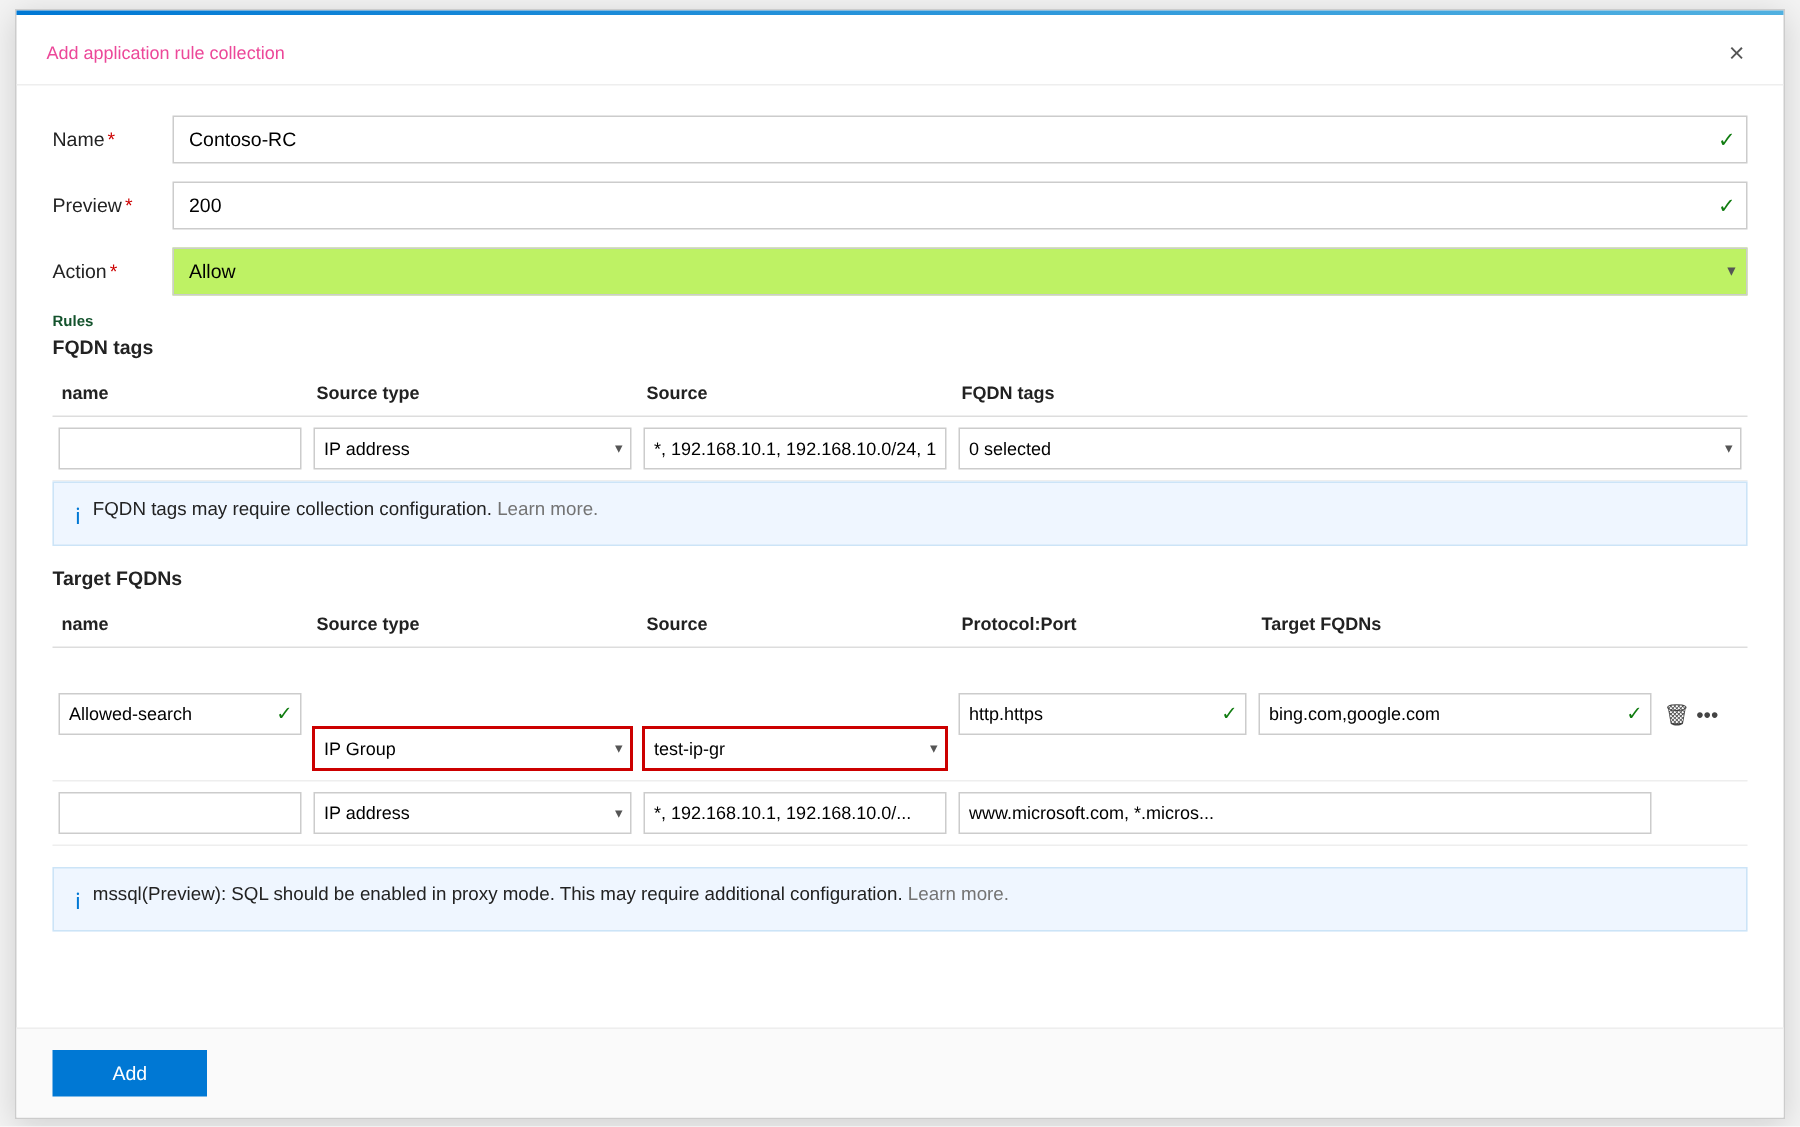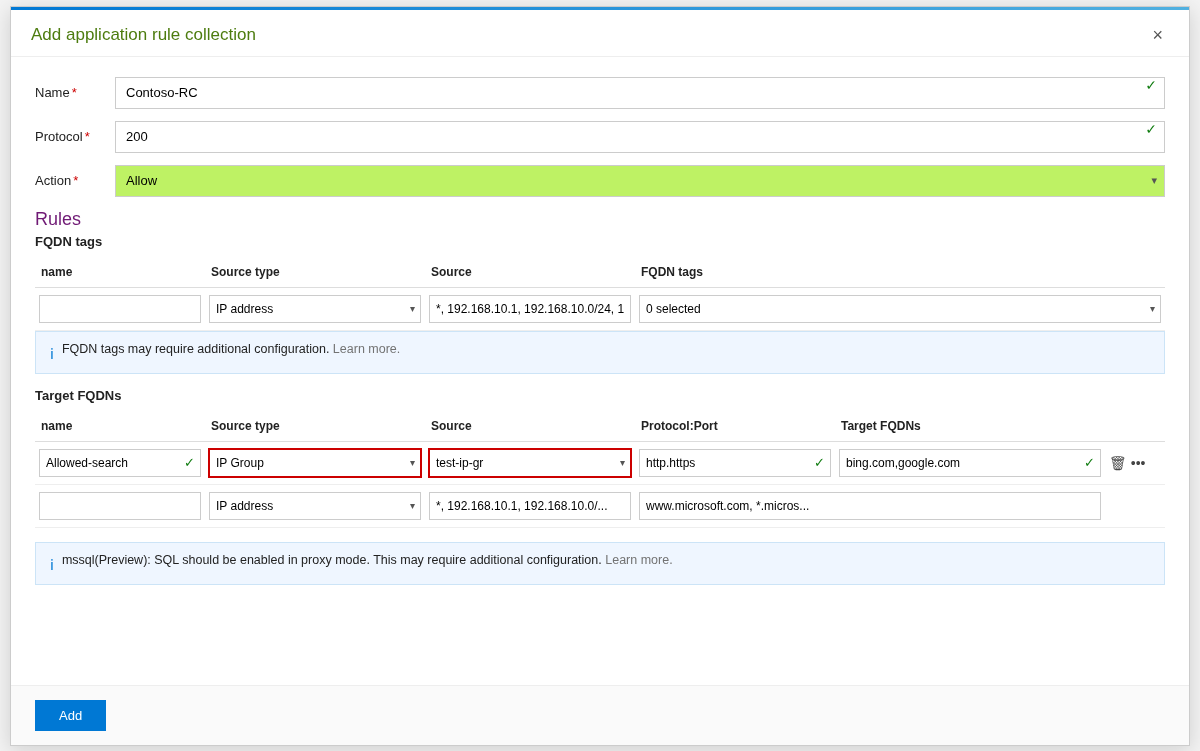--- a/index.html
+++ b/index.html
@@ -23,23 +23,23 @@
       position: relative;
     }
     .dialog-header {
       display: flex;
       justify-content: space-between;
       align-items: center;
       padding: 14px 20px 10px 20px;
       border-bottom: 1px solid #eee;
     }
     .dialog-title {
-      font-size: 17px;
+      font-size: 12px;
       font-weight: 400;
-      color: #4d7c0f;
+      color: #ec4899;
     }
     .close-btn {
       cursor: pointer;
       font-size: 18px;
       color: #555;
       background: none;
       border: none;
       padding: 2px 6px;
       line-height: 1;
     }
@@ -65,21 +65,21 @@
       flex-shrink: 0;
     }
     .required {
       color: #c00;
       margin-left: 2px;
     }
     .input-with-check {
       flex: 1;
       position: relative;
       display: flex;
-      align-items: flex-start;
+      align-items: center;
     }
     .input-with-check input {
       width: 100%;
       border: 1px solid #ccc;
       padding: 5px 30px 5px 10px;
       font-size: 13px;
       height: 32px;
       outline: none;
     }
     .input-with-check .check-icon {
@@ -107,23 +107,23 @@
       cursor: pointer;
     }
     .select-with-chevron .chevron {
       position: absolute;
       right: 8px;
       pointer-events: none;
       color: #555;
       font-size: 11px;
     }
     .section-title {
-      font-size: 18px;
-      font-weight: 400;
-      color: #701a75;
+      font-size: 10px;
+      font-weight: 700;
+      color: #14532d;
       margin-top: 10px;
       margin-bottom: 4px;
     }
     .sub-section-title {
       font-size: 13px;
       font-weight: 600;
       color: #222;
       margin-bottom: 8px;
     }
     .table-section {
@@ -200,20 +200,21 @@
     .input-check-cell .check-icon {
       position: absolute;
       right: 6px;
       color: #107c10;
       font-size: 13px;
     }
 
     .red-border {
       outline: 2px solid #c00 !important;
       outline-offset: -1px;
+      margin-top: 46px;
     }
 
     .info-box {
       background: #eff6ff;
       border: 1px solid #cce4f7;
       padding: 10px 14px;
       margin-bottom: 14px;
       display: flex;
       align-items: flex-start;
       gap: 8px;
@@ -236,21 +237,21 @@
       padding: 14px 24px;
       border-top: 1px solid #eee;
       background: #fafafa;
       display: flex;
       align-items: center;
     }
     .add-btn {
       background: #0078d4;
       color: #fff;
       border: none;
-      padding: 8px 24px;
+      padding: 8px 40px;
       font-size: 13px;
       cursor: pointer;
       font-family: inherit;
     }
     .trash-icon { color: #444; font-size: 14px; cursor: pointer; }
     .dots-icon { color: #444; font-size: 14px; cursor: pointer; }
   </style>
 </head>
 <body>
 
@@ -268,21 +269,21 @@
         <span>Name</span><span class="required">*</span>
       </div>
       <div class="input-with-check">
         <input type="text" value="Contoso-RC" style="">
         <span class="check-icon">✓</span>
       </div>
     </div>
 
     <div class="form-row">
       <div class="form-label">
-        <span>Protocol</span><span class="required">*</span>
+        <span>Preview</span><span class="required">*</span>
       </div>
       <div class="input-with-check">
         <input type="text" value="200" style="">
         <span class="check-icon">✓</span>
       </div>
     </div>
 
     <div class="form-row">
       <div class="form-label">
         <span>Action</span><span class="required">*</span>
@@ -328,21 +329,21 @@
               <option>0 selected</option>
             </select>
             <span class="chevron">▾</span>
           </div>
         </div>
       </div>
 
       <div class="info-box">
         <span class="info-icon">ℹ</span>
         <span>
-          <span>FQDN tags may require additional configuration.</span>
+          <span>FQDN tags may require collection configuration.</span>
           <a class="link">Learn more.</a>
         </span>
       </div>
     </div>
 
     <div class="table-section">
       <div class="sub-section-title">Target FQDNs</div>
       <div class="table-header">
         <div class="th col-name">name</div>
         <div class="th col-srctype">Source type</div>

